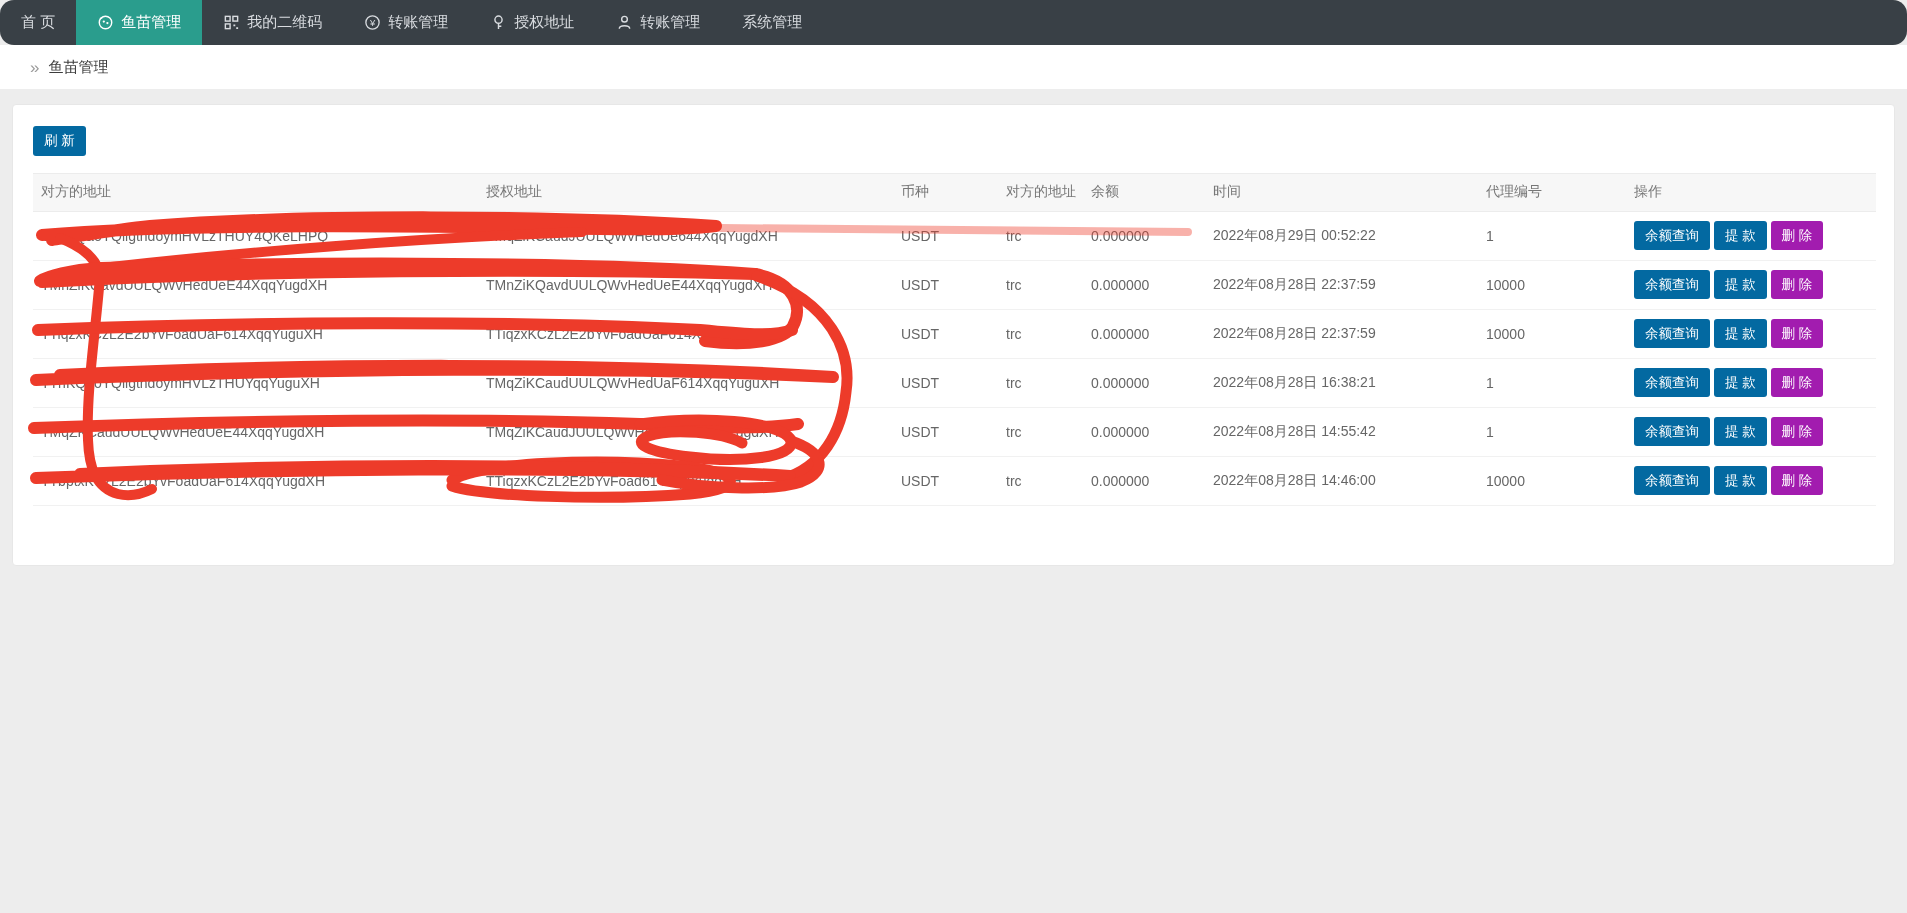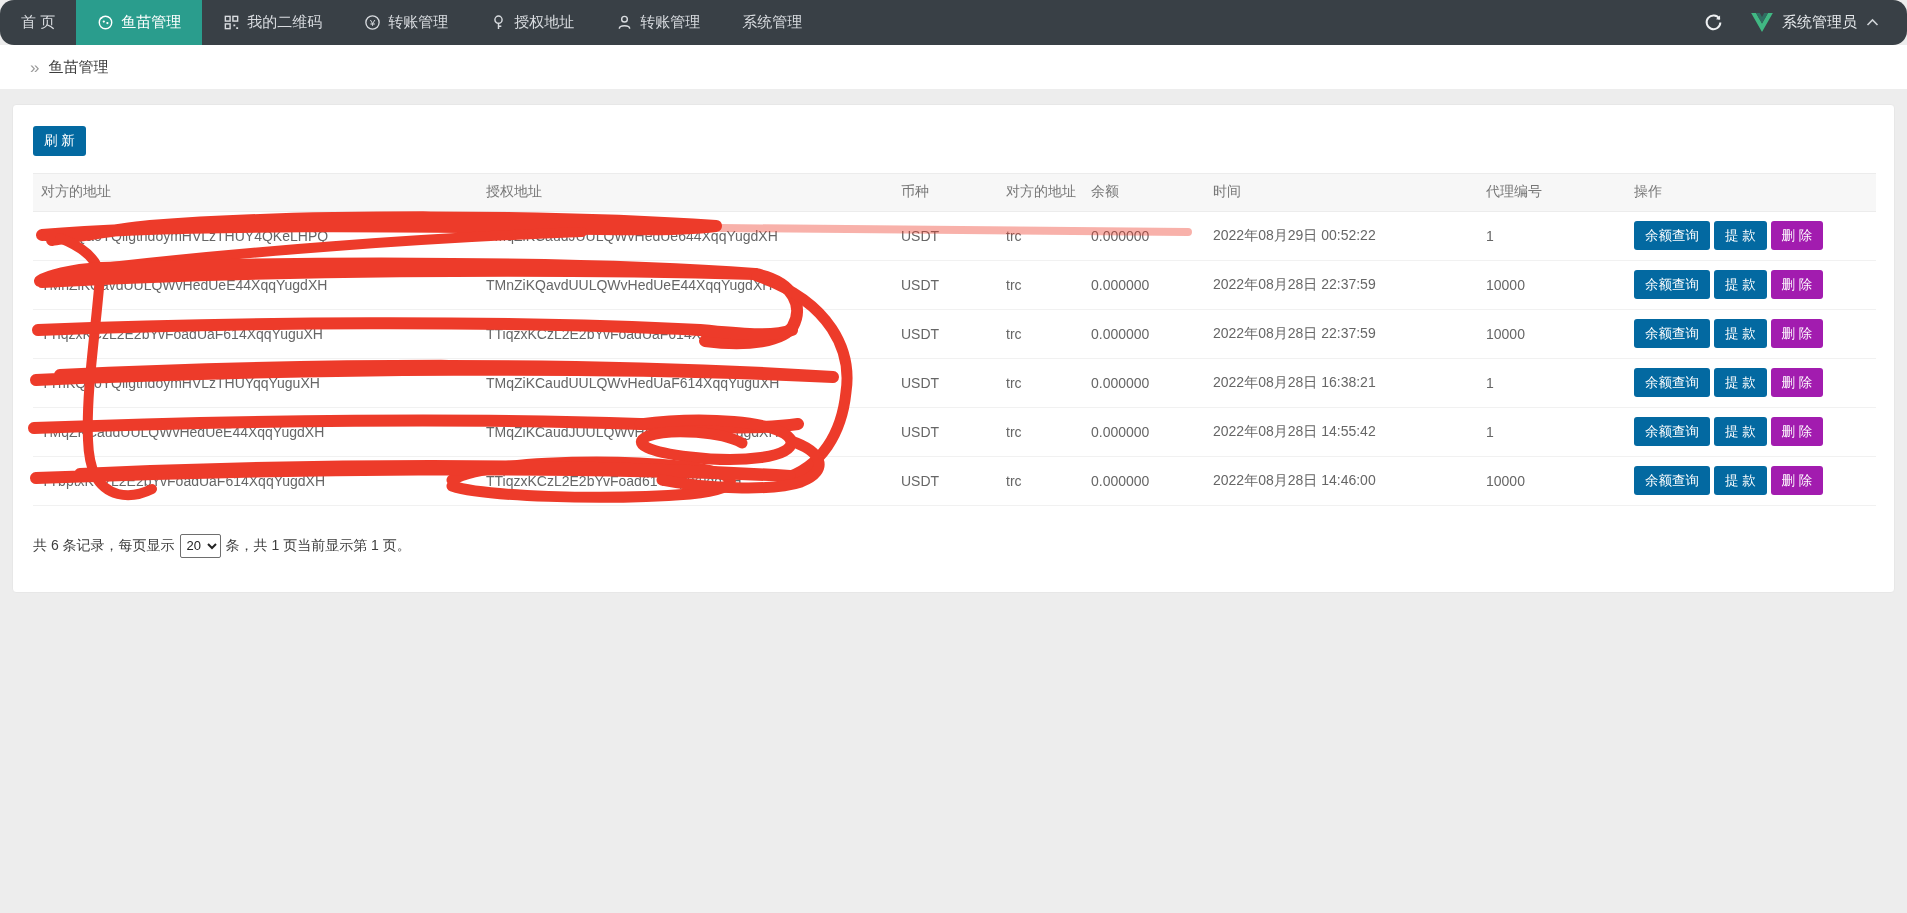--- a/index.html
+++ b/index.html
@@ -125,42 +125,20 @@
           <circle cx="9" cy="5.5" r="3"></circle>
           <path d="M3.5 15.5 C3.5 11.5 14.5 11.5 14.5 15.5"></path>
         </svg>
     </span>
     <span>转账管理</span>
   </div>
   <div class="nav-item">
     <span>系统管理</span>
   </div>
 
-  <div class="nav-right">
-    <span class="refresh-ic">
-      <svg width="19" height="19" viewBox="0 0 20 20" fill="none">
-          <path d="M16.2 6.2 A7.2 7.2 0 1 0 17.2 10" stroke="#eef0f2" stroke-width="2.1"></path>
-          <path d="M16.9 2.6 L16.9 7 L12.6 6.5 Z" fill="#eef0f2"></path>
-        </svg>
-    </span>
-    <span class="userbox">
-      <span style="display:inline-flex">
-        <svg width="22" height="19" viewBox="0 0 24 21">
-            <path d="M0 0 L12 21 L24 0 L18.6 0 L12 11.5 L5.4 0 Z" fill="#41b883"></path>
-            <path d="M5.4 0 L12 11.5 L18.6 0 L14.4 0 L12 4.3 L9.6 0 Z" fill="#2f6e62"></path>
-          </svg>
-      </span>
-      <span class="uname">系统管理员</span>
-      <span style="display:inline-flex">
-        <svg width="13" height="9" viewBox="0 0 13 9" fill="none">
-            <path d="M1.5 7 L6.5 2 L11.5 7" stroke="#cfd3d7" stroke-width="1.6"></path>
-          </svg>
-      </span>
-    </span>
-  </div>
 </div>
 
 <div class="crumbbar">
   <span class="gg">»</span>
   <span>鱼苗管理</span>
 </div>
 
 <div class="card">
   <button class="btn btn-teal">刷 新</button>
 
@@ -274,27 +252,20 @@
           <td>10000</td>
           <td class="col-op">
             <button class="btn btn-teal">余额查询</button>
             <button class="btn btn-teal">提 款</button>
             <button class="btn btn-orange">删 除</button>
           </td>
         </tr>
       </tbody>
   </table>
 
-  <div class="pager">
-    <span>共 6 条记录，每页显示</span>
-    <select>
-      <option selected="">20</option>
-    </select>
-    <span>条，共 1 页当前显示第 1 页。</span>
-  </div>
 </div>
 
 <svg class="scribble" viewBox="0 0 1907 913" fill="none" stroke="#ed3b2a" stroke-width="12" stroke-linecap="round" stroke-linejoin="round">
 
   <path d="M42,235 C180,223 420,226 600,229 C660,230 700,228 716,226 C560,215 300,214 150,226 C110,230 70,238 52,240"></path>
   <path d="M720,228 C880,228 1040,232 1188,232" stroke-width="8" opacity="0.4"></path>
   <path d="M60,238 C85,248 98,260 100,276 C96,330 86,390 88,440 C89,468 96,488 118,494 C130,497 142,494 152,489" stroke-width="10"></path>
   <path d="M102,268 C240,252 420,238 582,232" stroke-width="10"></path>
 
   <path d="M42,282 C260,270 540,268 755,274 C600,262 320,261 100,268 C70,270 48,276 40,281"></path>

